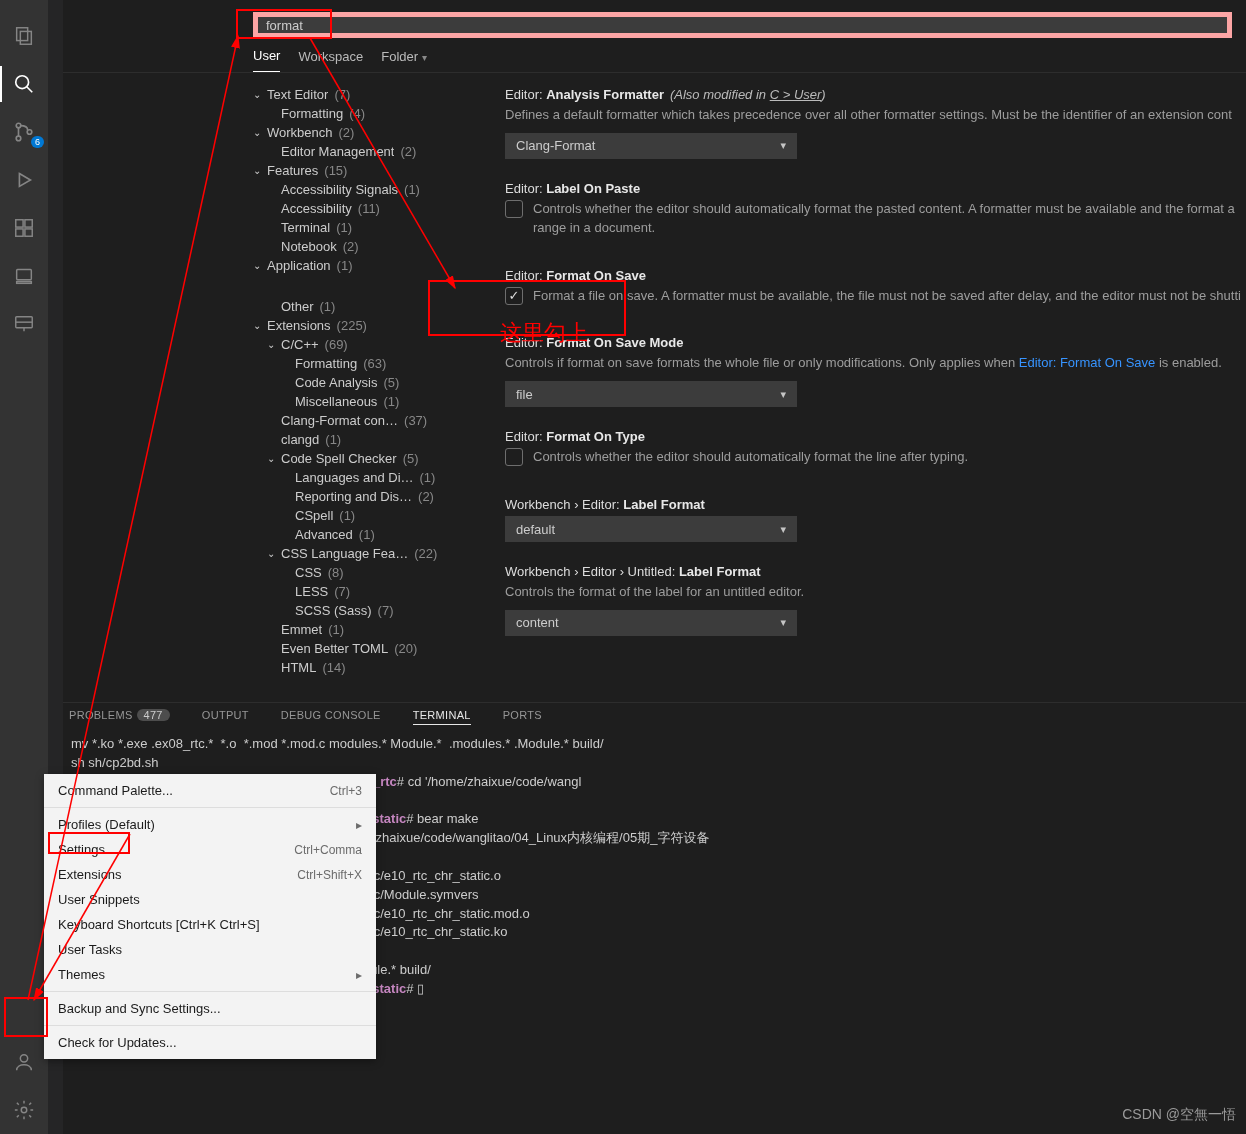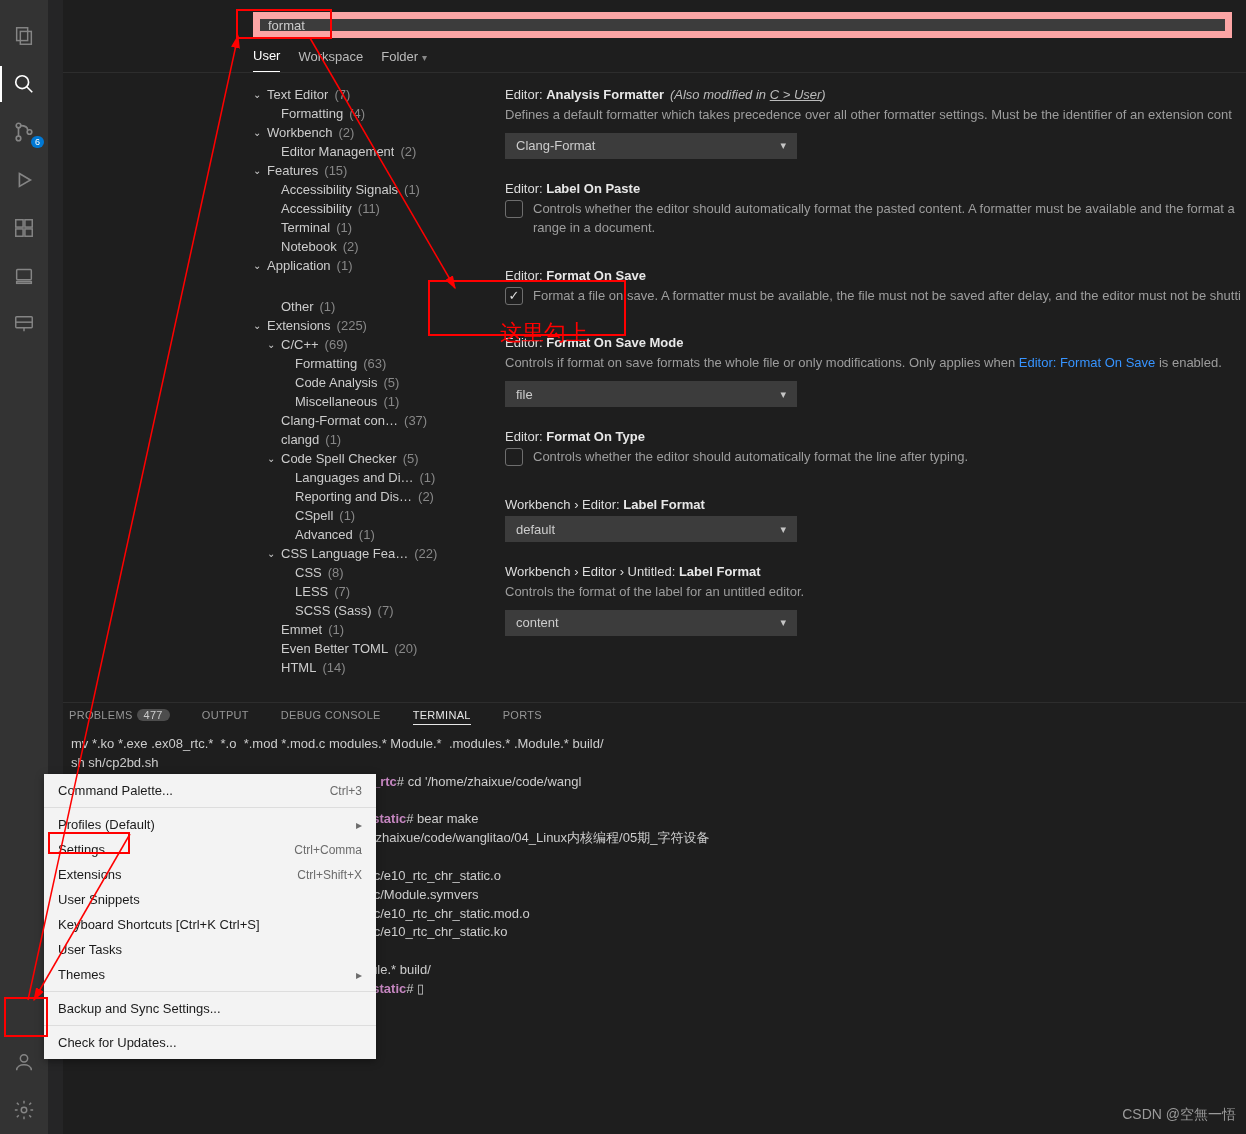--- a/index.html
+++ b/index.html
@@ -16,21 +16,21 @@
 
 
 .gutter { width:15px; background:#252526; }
 
 
 .main { flex:1; display:flex; flex-direction:column; background:#1e1e1e; min-width:0; }
 
 
 .settings-editor { flex:1; display:flex; flex-direction:column; overflow:hidden; min-height:0; }
 .search-wrap { padding:12px 14px 0 190px; }
-.search-input { width:100%; height:26px; background:#3c3c3c; border:7px solid #fca5a5; color:#ccc; padding:0 8px; font-size:13px; outline:none; }
+.search-input { width:100%; height:26px; background:#3c3c3c; border:5px solid #fca5a5; color:#ccc; padding:0 8px; font-size:13px; outline:none; }
 .scope-tabs { padding:10px 0 0 190px; display:flex; gap:18px; align-items:center; border-bottom:1px solid #2d2d2d; }
 .scope-tab { color:#bbb; padding:0 0 8px 0; cursor:pointer; }
 .scope-tab.active { color:#fff; border-bottom:1px solid #fff; }
 .scope-tab .chev { font-size:10px; color:#888; margin-left:4px; }
 
 .settings-body { flex:1; display:flex; overflow:hidden; }
 
 
 .toc { width:250px; padding:12px 6px 12px 8px; overflow-y:auto; color:#ccc; margin-left:182px; }
 .toc-row { display:flex; align-items:center; padding:2px 0; white-space:nowrap; cursor:pointer; }

